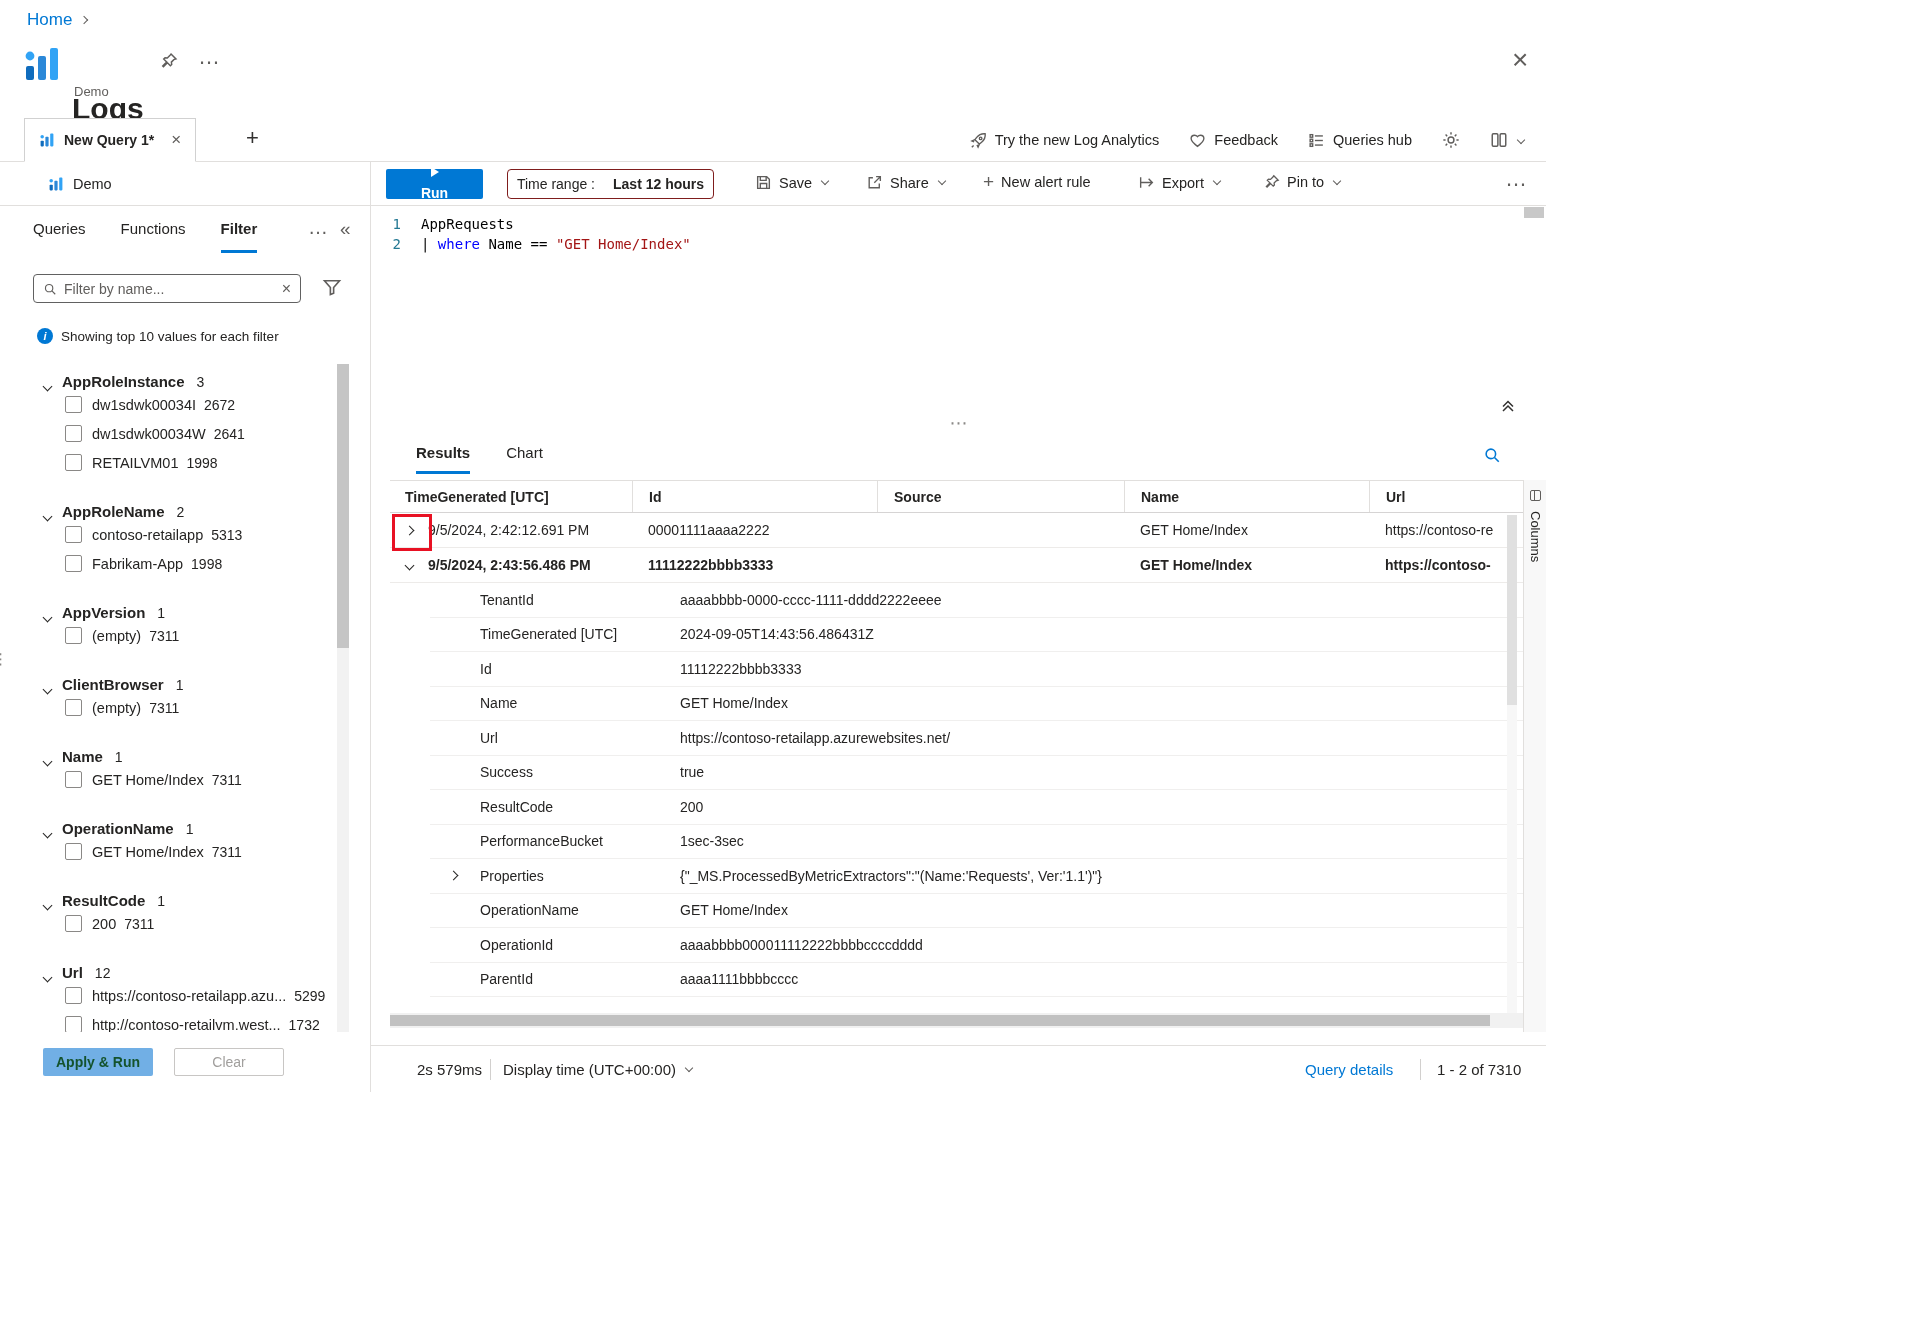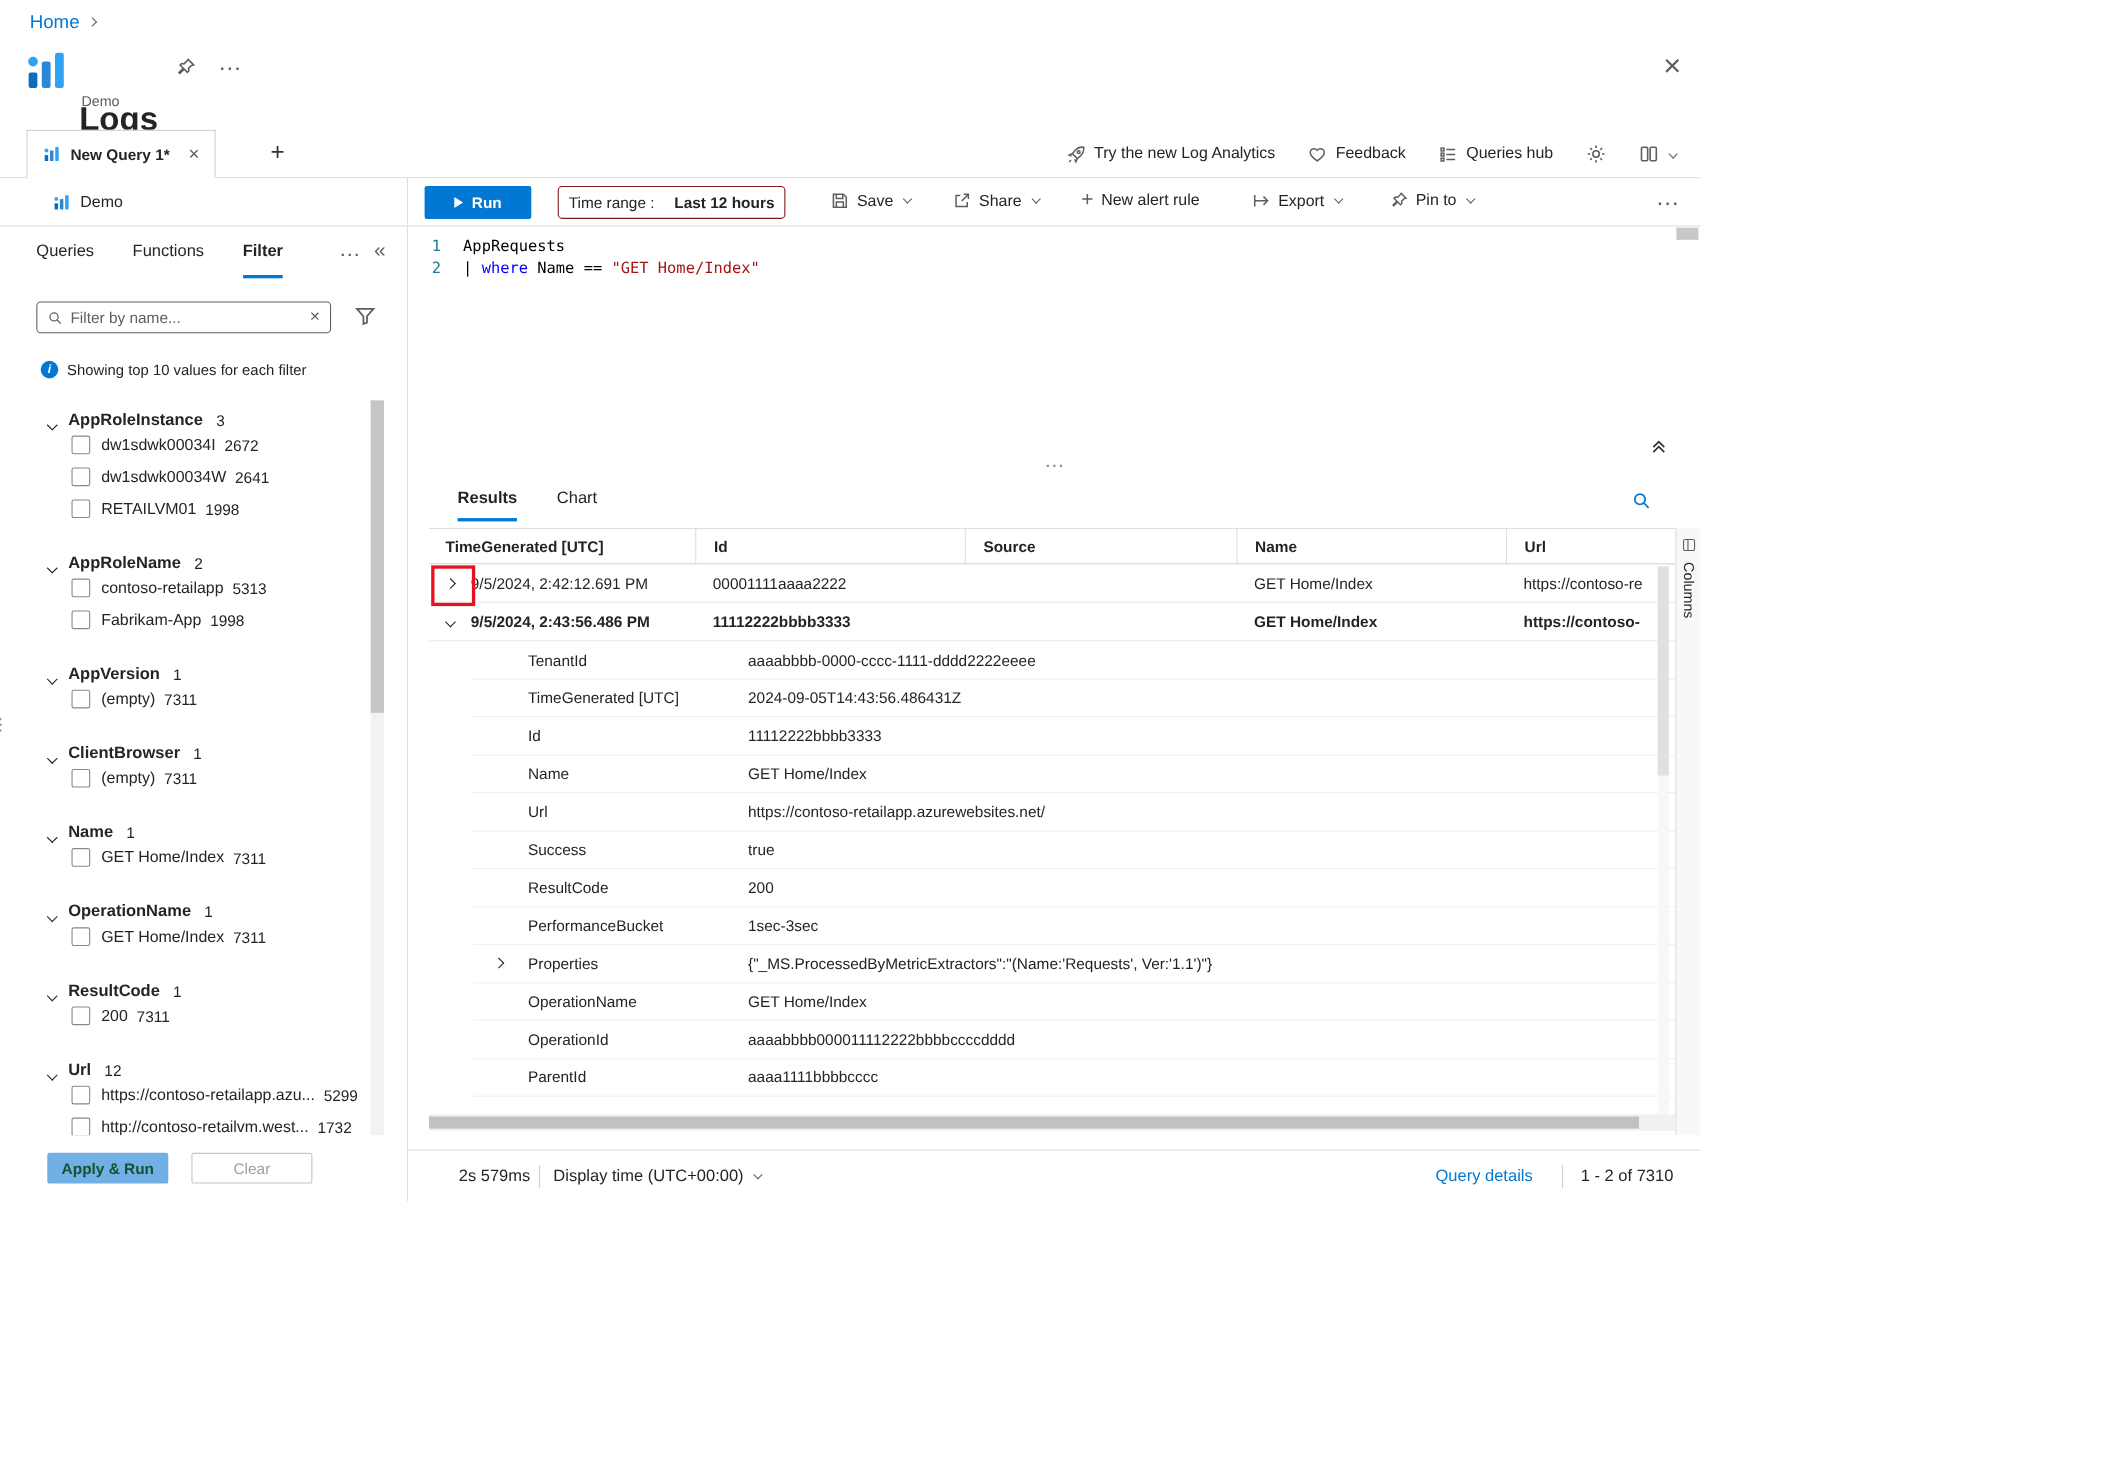--- a/index.html
+++ b/index.html
@@ -30,21 +30,21 @@
   .qtab-label { font-size:14px; font-weight:700; }
   .qtab-close { font-size:17px; color:#605e5c; margin-left:8px; cursor:pointer; }
   .newtab { position:absolute; left:246px; top:7px; font-size:22px; color:#323130; cursor:pointer; }
   .tab-actions { position:absolute; right:22px; top:0; height:44px; display:flex; align-items:center; gap:30px; }
   .tab-action { display:flex; align-items:center; gap:8px; font-size:14.5px; cursor:pointer; }
   .tab-action .chv { width:6px; height:6px; margin-left:2px; color:#605e5c; }
 
   
   .toolbar { position:absolute; top:162px; left:0; width:100%; height:44px; border-bottom:1px solid #e1dfdd; }
   .scope { position:absolute; left:0; top:0; width:371px; height:43px; border-right:1px solid #e1dfdd; display:flex; align-items:center; padding-left:48px; gap:9px; font-size:14.5px; }
-  .run-btn { position:absolute; left:386px; top:7px; width:97px; height:30px; background:#0078d4; border:none; border-radius:2px; color:#fff; font-size:14px; font-weight:600; display:flex; align-items:center; justify-content:center; gap:8px; cursor:pointer; font-family:inherit; }
+  .run-btn { position:absolute; left:386px; top:7px; width:97px; height:30px; background:#0078d4; border:none; border-radius:2px; color:#fff; font-size:14px; font-weight:600; display:flex; align-items:center; justify-content:center; gap:8px; cursor:pointer; font-family:inherit;flex-direction:column; }
   .play-tri { width:0; height:0; border-top:5px solid transparent; border-bottom:5px solid transparent; border-left:8px solid #fff; }
   .timerange { position:absolute; left:507px; top:7px; width:207px; height:30px; border:1px solid #7f1d1d; border-radius:4px; display:flex; align-items:center; justify-content:center; gap:18px; font-size:14px; cursor:pointer; }
   .timerange b { font-weight:700; }
   .tb-btn { position:absolute; top:12px; display:flex; align-items:center; gap:7px; font-size:14.5px; cursor:pointer; }
   .tb-btn .chv { width:6px; height:6px; color:#605e5c; margin-left:3px; margin-top:-3px; }
   .tb-save { left:755px; } .tb-share { left:866px; } .tb-alert { left:983px; } .tb-export { left:1138px; } .tb-pin { left:1264px; }
   .tb-more { position:absolute; left:1505px; top:4px; font-size:22px; color:#605e5c; cursor:pointer; }
   .plus-glyph { font-size:19px; color:#605e5c; line-height:14px; }
 
   

